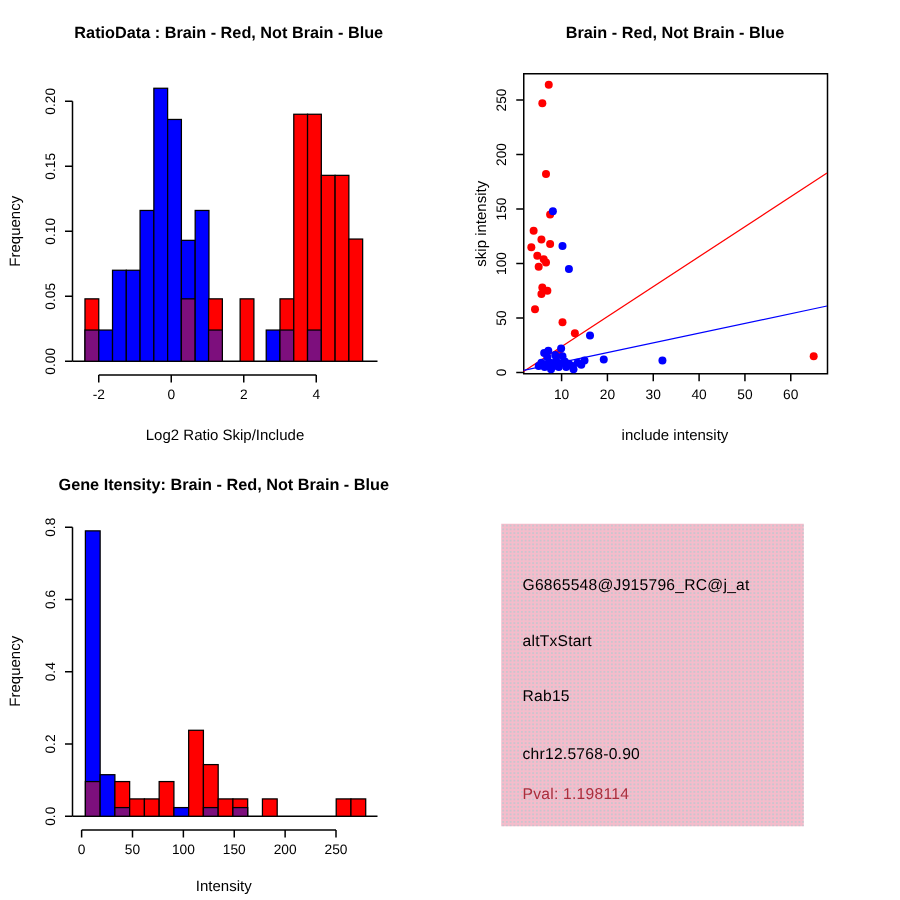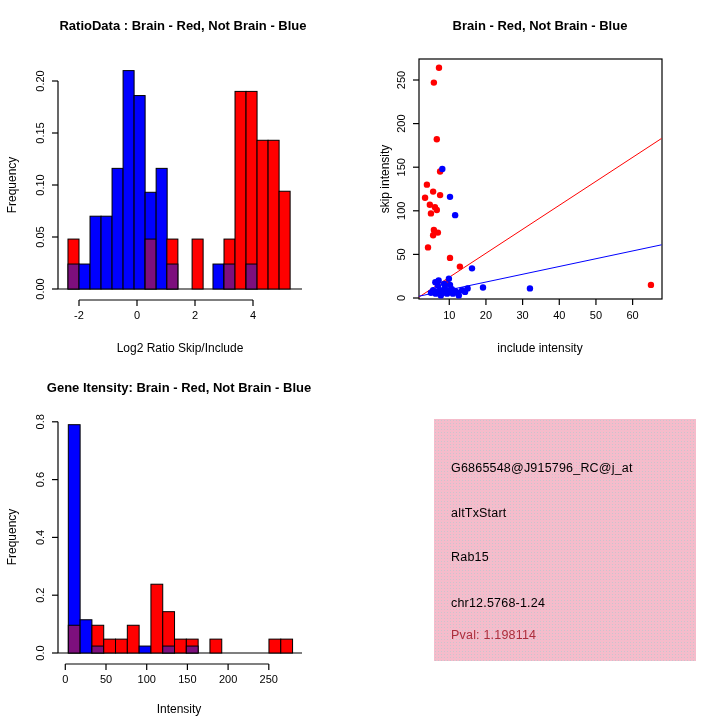--- a/index.html
+++ b/index.html
@@ -1,21 +1,21 @@
 <!DOCTYPE html>
 <html><head>
 <meta charset="utf-8">
 <style>
   html,body{margin:0;padding:0;background:#fff;}
   .page{position:relative;width:720px;height:720px;background:#ffffff;overflow:hidden;
         font-family:"Liberation Sans", sans-serif;}
   svg{position:absolute;left:0;top:0;}
   svg text{font-family:"Liberation Sans", sans-serif;fill:#000;}
   .info-box{
-    position:absolute;left:434px;top:419px;width:262px;height:242px;
+    position:absolute;left:401px;top:419px;width:242px;height:242px;
     background-color:#F5BCCB;
     background-image:radial-gradient(circle, #cbc4cd 26%, rgba(0,0,0,0) 27%);
     background-size:3px 3px;
   }
   .info-line{
     position:absolute;left:17px;font-size:12.5px;color:#000;
     white-space:nowrap;letter-spacing:0.2px;
   }
 </style>
 </head>
@@ -195,16 +195,16 @@
       <rect x="280.76579999999996" y="639.128" width="11.802999999999999" height="13.871999999999957" fill="#FF0000" stroke="#000" stroke-width="1"></rect>
       <text x="179" y="392" text-anchor="middle" font-size="13" font-weight="bold">Gene Itensity: Brain - Red, Not Brain - Blue</text>
       <text x="179" y="713" text-anchor="middle" font-size="12">Intensity</text>
       <text x="16" y="537" text-anchor="middle" font-size="12" transform="rotate(-90 16 537)">Frequency</text>
     </svg>
 
   <div class="info-box">
     <div class="info-line" style="top:42px">G6865548@J915796_RC@j_at</div>
     <div class="info-line" style="top:87px">altTxStart</div>
     <div class="info-line" style="top:131px">Rab15</div>
-    <div class="info-line" style="top:177px">chr12.5768-1.24</div>
+    <div class="info-line" style="top:177px">chr12.5768-0.90</div>
     <div class="info-line" style="top: 209px; color: rgb(170, 46, 60);">Pval: 1.198114</div>
   </div>
 </div>
 
 </body></html>

